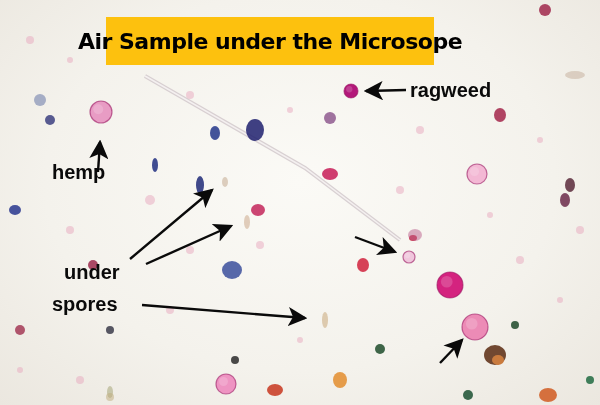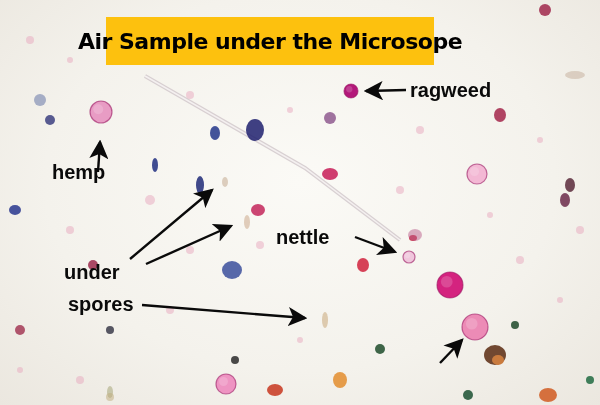--- a/index.html
+++ b/index.html
@@ -120,16 +120,15 @@
       <line x1="440" y1="363" x2="462" y2="340"></line>
     </g>
   </svg>
 
   <div class="title-banner">
     <span class="title-text">Air Sample under the Microsope</span>
   </div>
 
   <div class="label" style="left:410px;top:80px;">ragweed</div>
   <div class="label" style="left:52px;top:162px;">hemp</div>
-  <div class="label" style="left:276px;top:227px;">nettle</div>
   <div class="label" style="left:64px;top:262px;">under</div>
-  <div class="label" style="left:68px;top:294px;">spores</div>
+  <div class="label" style="left:52px;top:294px;">spores</div>
 </div>
 
 </body></html>

